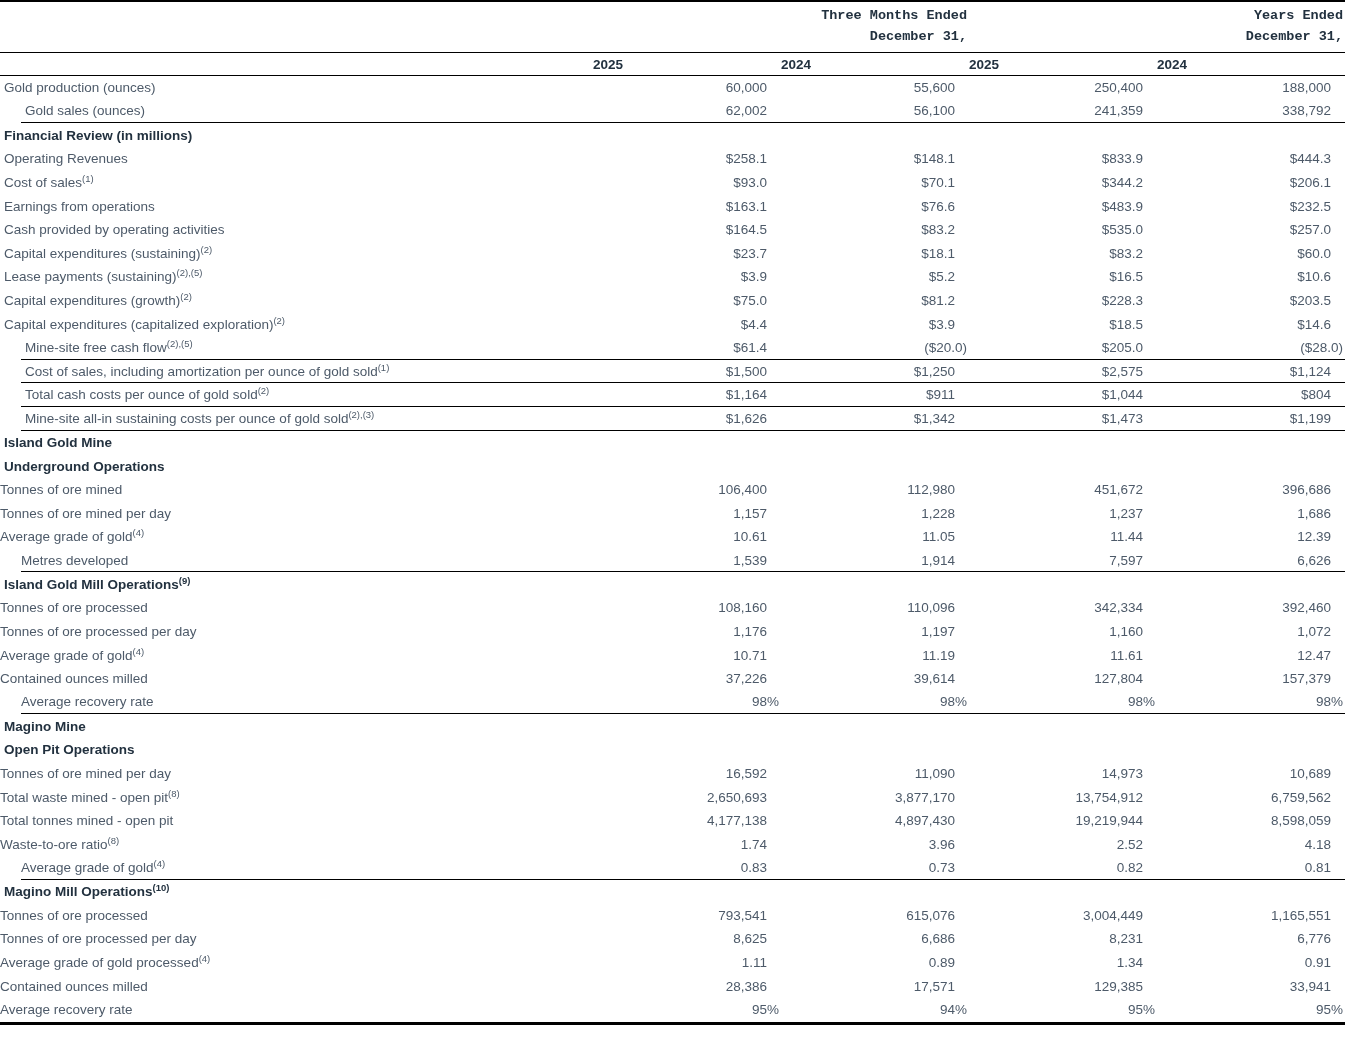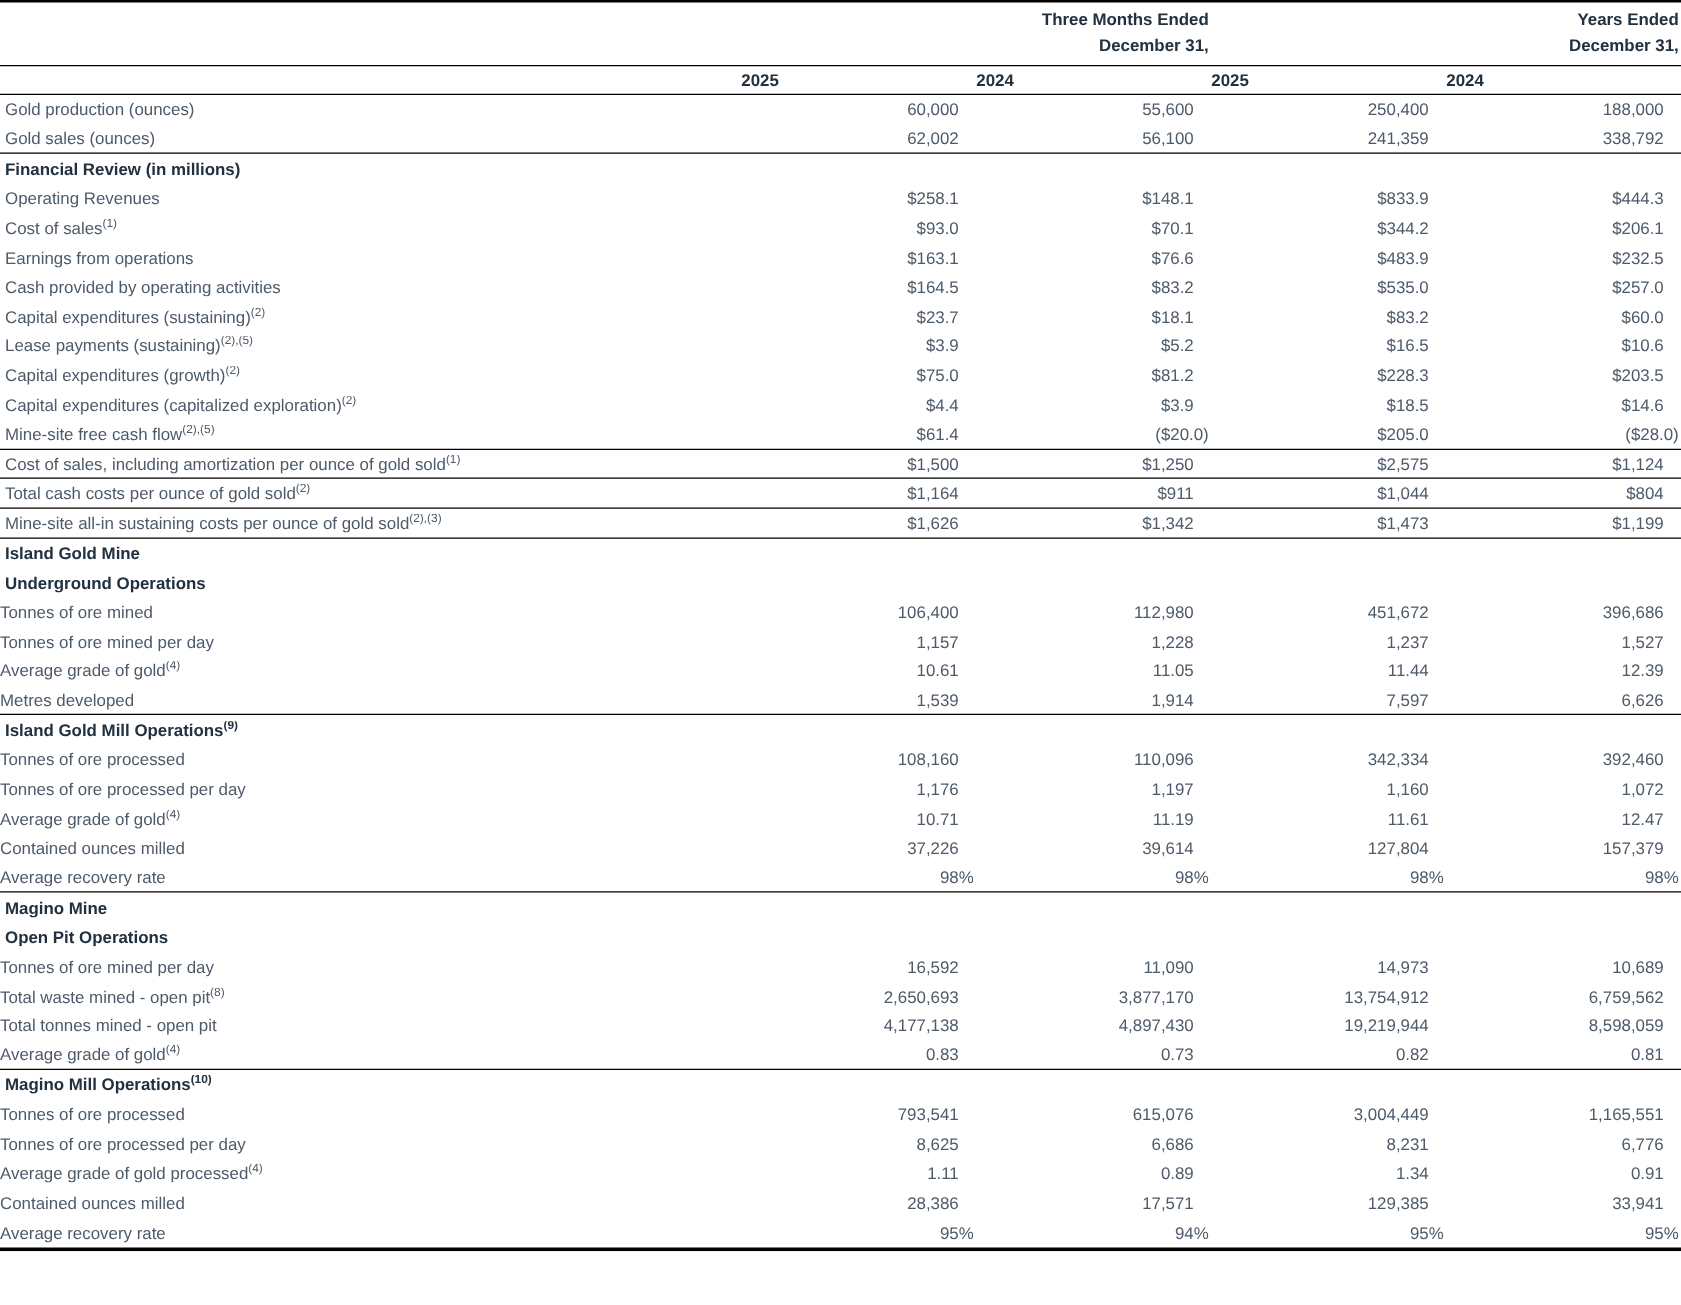--- a/index.html
+++ b/index.html
@@ -28,40 +28,41 @@
     border-bottom: 1px solid var(--border);
     padding: 3px 0 5px 0;
   }
   .hrow { height: 21px; }
   .hcell {
     font-weight: bold;
     color: var(--heading);
     text-align: right;
     padding-right: 2px;
     white-space: nowrap;
+    font-family: Liberation Mono, monospace;
   }
   .c12 { grid-column: 2 / 4; }
   .c34 { grid-column: 4 / 6; }
 
   
   .years {
     height: 23px;
     border-bottom: 1px solid var(--border);
   }
   .year {
     font-weight: bold;
     color: var(--heading);
     text-align: left;
     padding-right: 2px;
     white-space: nowrap;
   }
 
   
   .row { height: 23.65px; }
-  .row.bb { border-bottom: 1px solid var(--border); }
+  .row.bb { border-bottom: 1px solid var(--border); margin-left: 21px; }
   .label {
     padding-left: 4px;
     white-space: nowrap;
     overflow: hidden;
   }
   .label.bold { font-weight: bold; color: var(--heading); }
   .label.indent { padding-left: 0; }
   .val {
     text-align: right;
     padding-right: 14px;
@@ -221,21 +222,21 @@
         <div class="val">106,400</div>
         <div class="val">112,980</div>
         <div class="val">451,672</div>
         <div class="val">396,686</div>
       </div>
       <div class="row grid">
         <div class="label indent">Tonnes of ore mined per day</div>
         <div class="val">1,157</div>
         <div class="val">1,228</div>
         <div class="val">1,237</div>
-        <div class="val">1,527</div>
+        <div class="val">1,686</div>
       </div>
       <div class="row grid">
         <div class="label indent">Average grade of gold<sup>(4)</sup></div>
         <div class="val">10.61</div>
         <div class="val">11.05</div>
         <div class="val">11.44</div>
         <div class="val">12.39</div>
       </div>
       <div class="row grid bb">
         <div class="label indent">Metres developed</div>
@@ -314,20 +315,27 @@
         <div class="val">13,754,912</div>
         <div class="val">6,759,562</div>
       </div>
       <div class="row grid">
         <div class="label indent">Total tonnes mined - open pit</div>
         <div class="val">4,177,138</div>
         <div class="val">4,897,430</div>
         <div class="val">19,219,944</div>
         <div class="val">8,598,059</div>
       </div>
+      <div class="row grid">
+        <div class="label indent">Waste-to-ore ratio<sup>(8)</sup></div>
+        <div class="val">1.74</div>
+        <div class="val">3.96</div>
+        <div class="val">2.52</div>
+        <div class="val">4.18</div>
+      </div>
       <div class="row grid bb">
         <div class="label indent">Average grade of gold<sup>(4)</sup></div>
         <div class="val">0.83</div>
         <div class="val">0.73</div>
         <div class="val">0.82</div>
         <div class="val">0.81</div>
       </div>
       <div class="row grid">
         <div class="label bold">Magino Mill Operations<sup>(10)</sup></div>
         <div class="val"></div>

